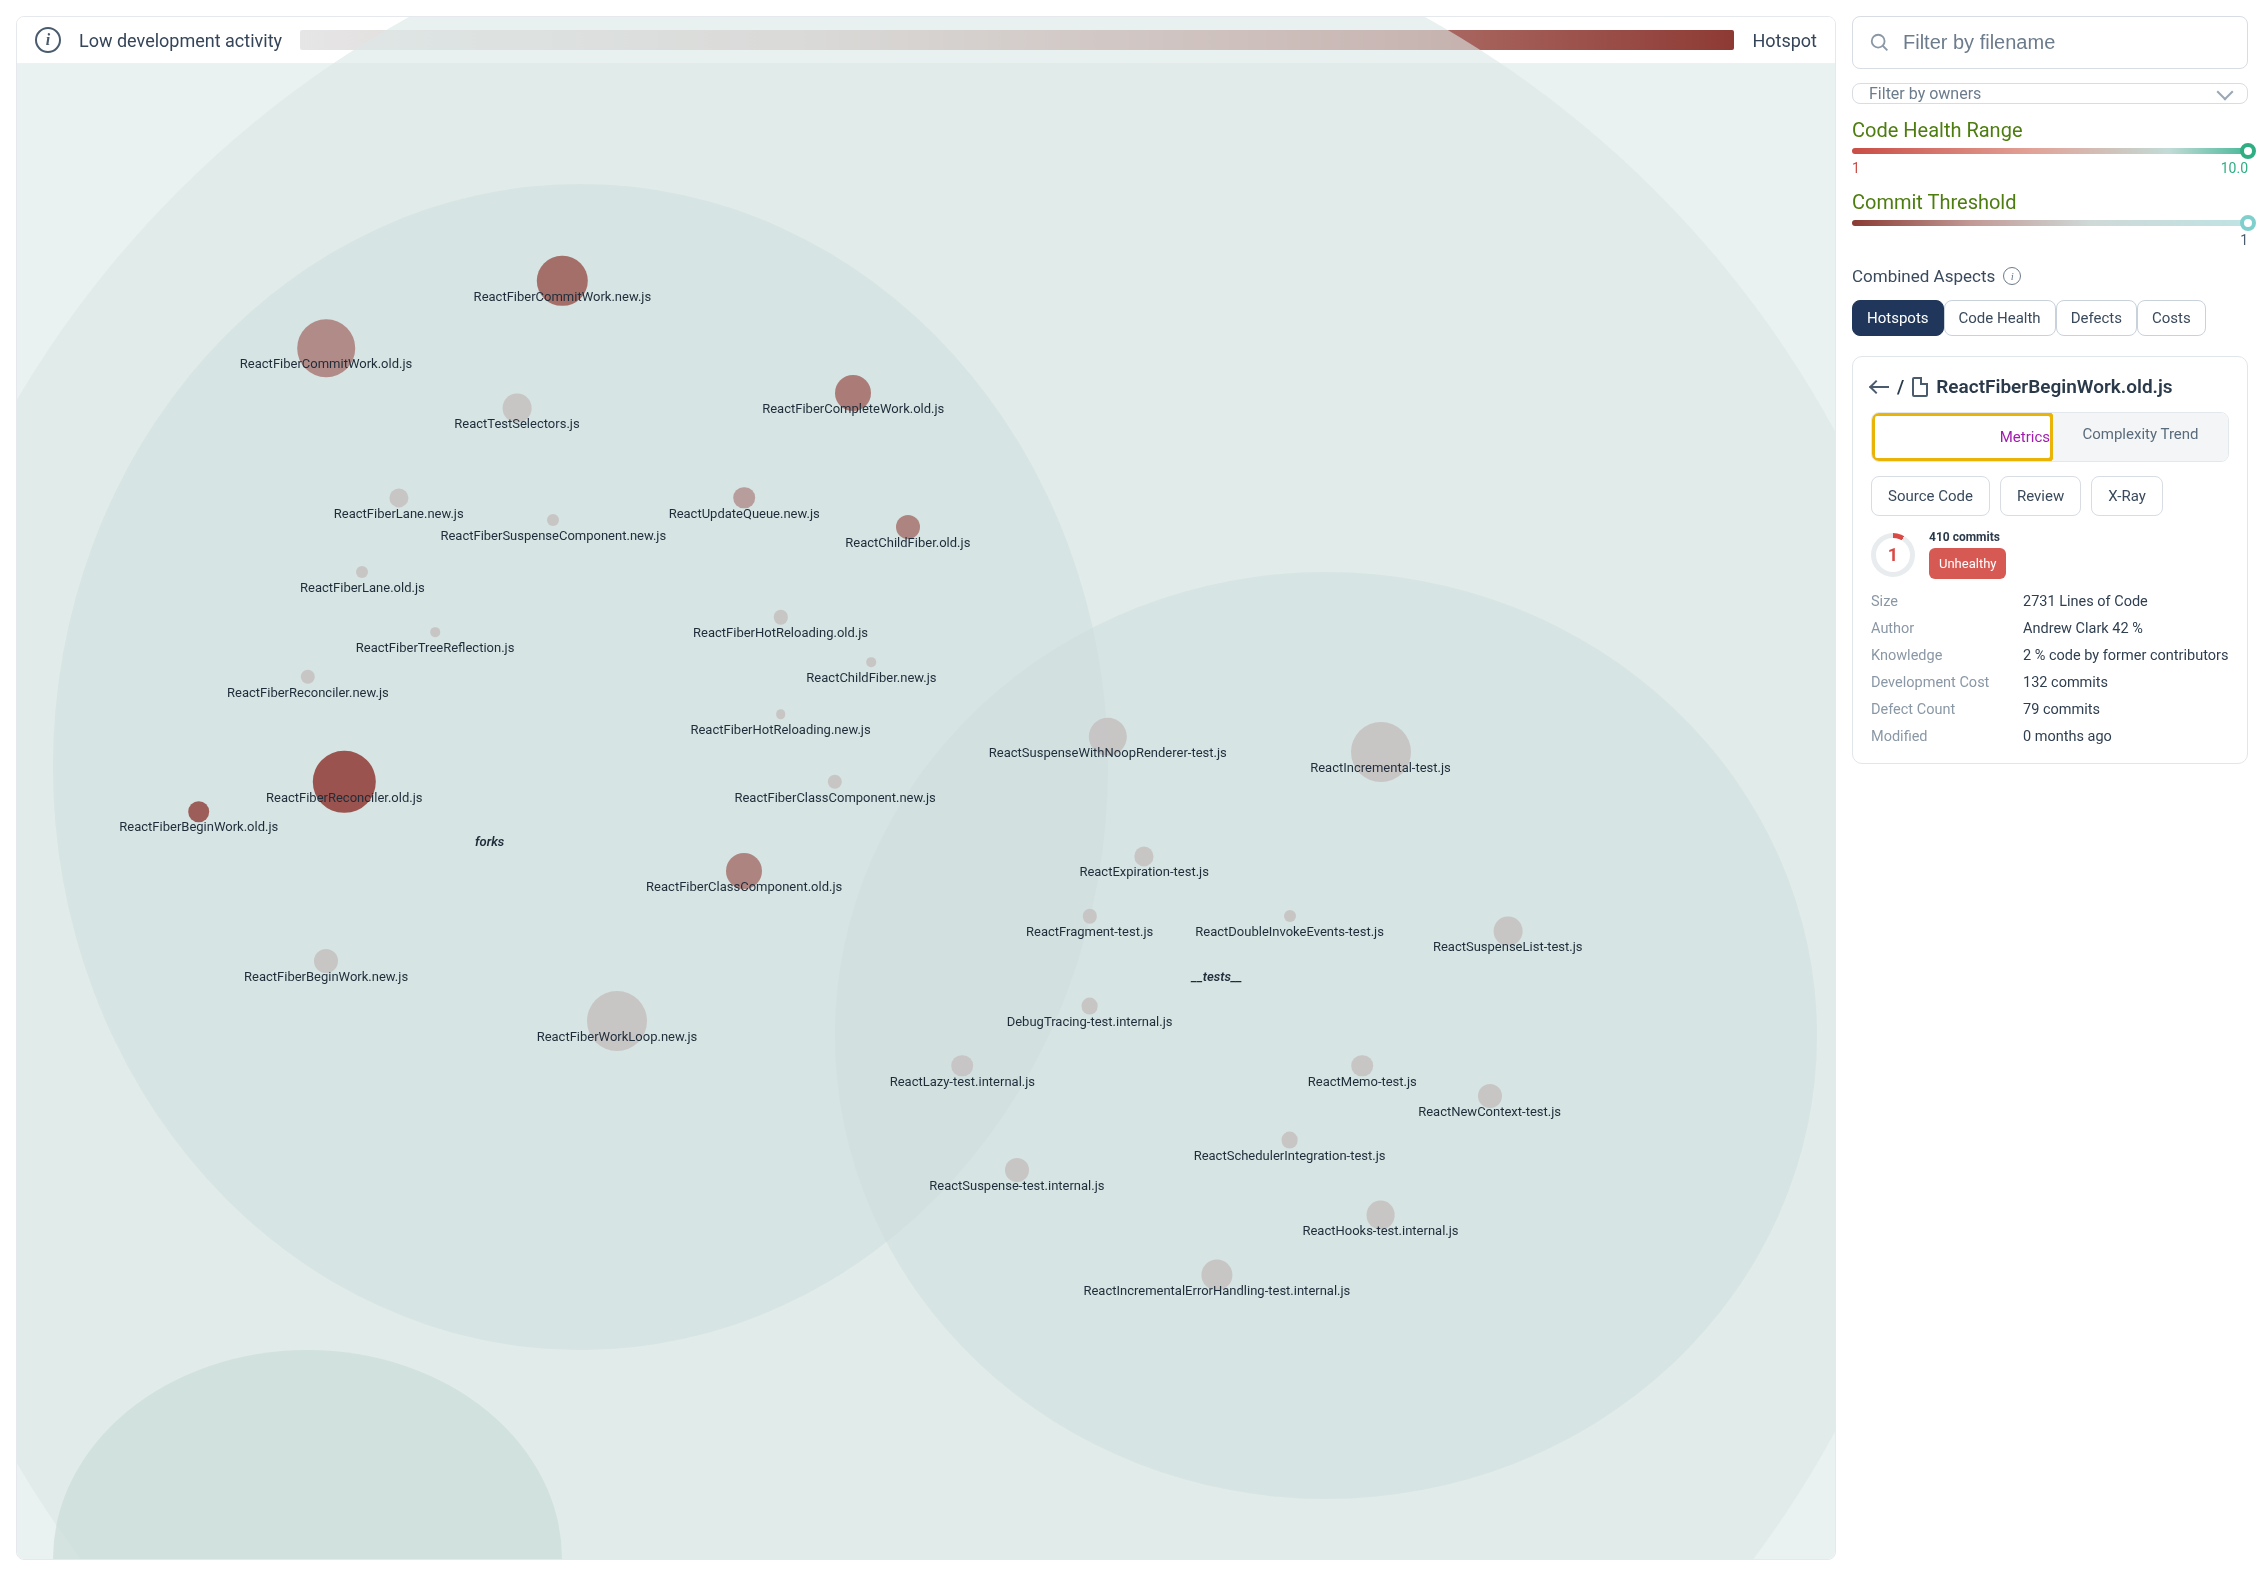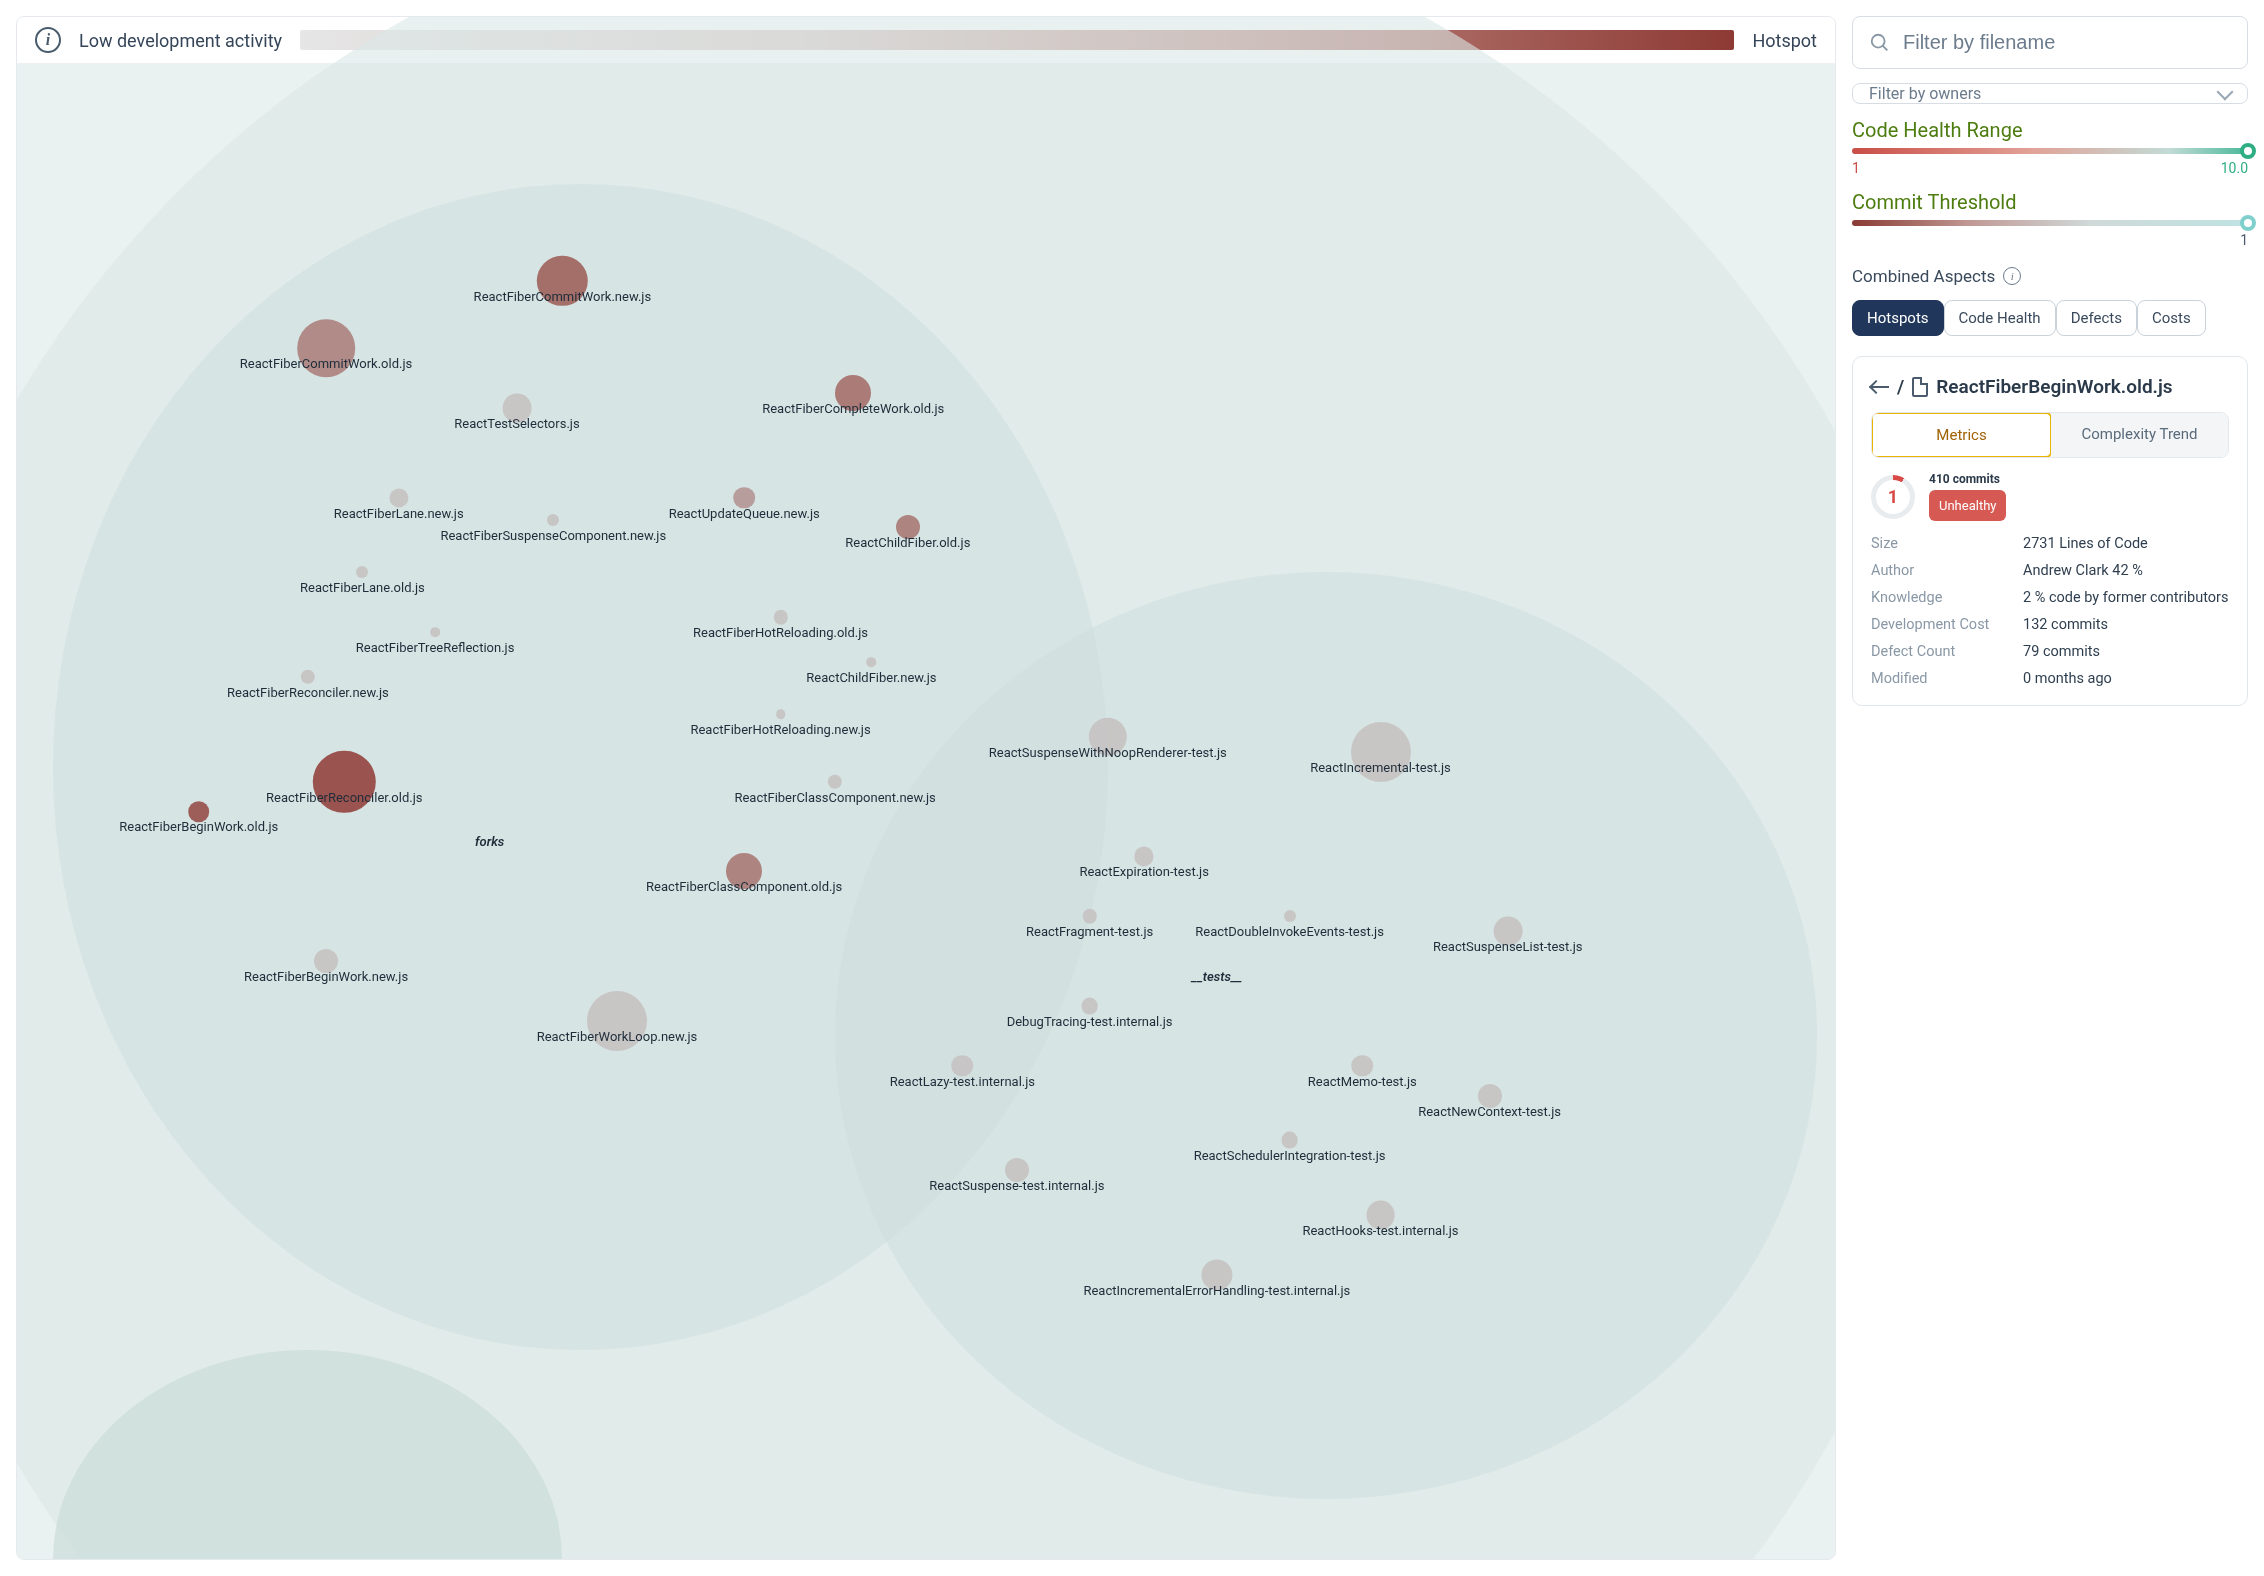--- a/index.html
+++ b/index.html
@@ -223,23 +223,24 @@
   }
   .tab-pair {
     display: flex; border: 1px solid #e3e8ec; border-radius: 8px; overflow: hidden;
   }
   .tab-btn {
     flex: 1; text-align: center; padding: 12px 0;
     font-size: 15px; color: #5a6b7c; cursor: pointer;
     background: #f3f5f7;
   }
   .tab-btn.active {
-    background: #fff; color: #a16207;
-    border: 2px solid #eab308; border-radius: 6px;
+    background: #fff; color: #a21caf;
+    border: 4px solid #eab308; border-radius: 6px;
     margin: -1px;
+    text-align: right;
   }
 
   .action-row { display: flex; gap: 10px; }
   .action-btn {
     border: 1px solid #d7dde3; border-radius: 8px;
     padding: 10px 16px; font-size: 15px; color: #3a4a5c; background: #fff; cursor: pointer;
   }
 
   .health-row { display: flex; align-items: center; gap: 14px; }
   .health-ring {
@@ -415,20 +416,25 @@
         <span>/</span>
         <span class="file-icon"></span>
         <span>ReactFiberBeginWork.old.js</span>
       </div>
 
       <div class="tab-pair">
         <div class="tab-btn active">Metrics</div>
         <div class="tab-btn">Complexity Trend</div>
       </div>
 
+      <div class="action-row">
+        <div class="action-btn">Source Code</div>
+        <div class="action-btn">Review</div>
+        <div class="action-btn">X-Ray</div>
+      </div>
 
       <div class="health-row">
         <div class="health-ring">
           <span>1</span>
         </div>
         <div class="commits-col">
           <div class="commits">410 commits</div>
           <span class="badge-unhealthy">Unhealthy</span>
         </div>
       </div>

